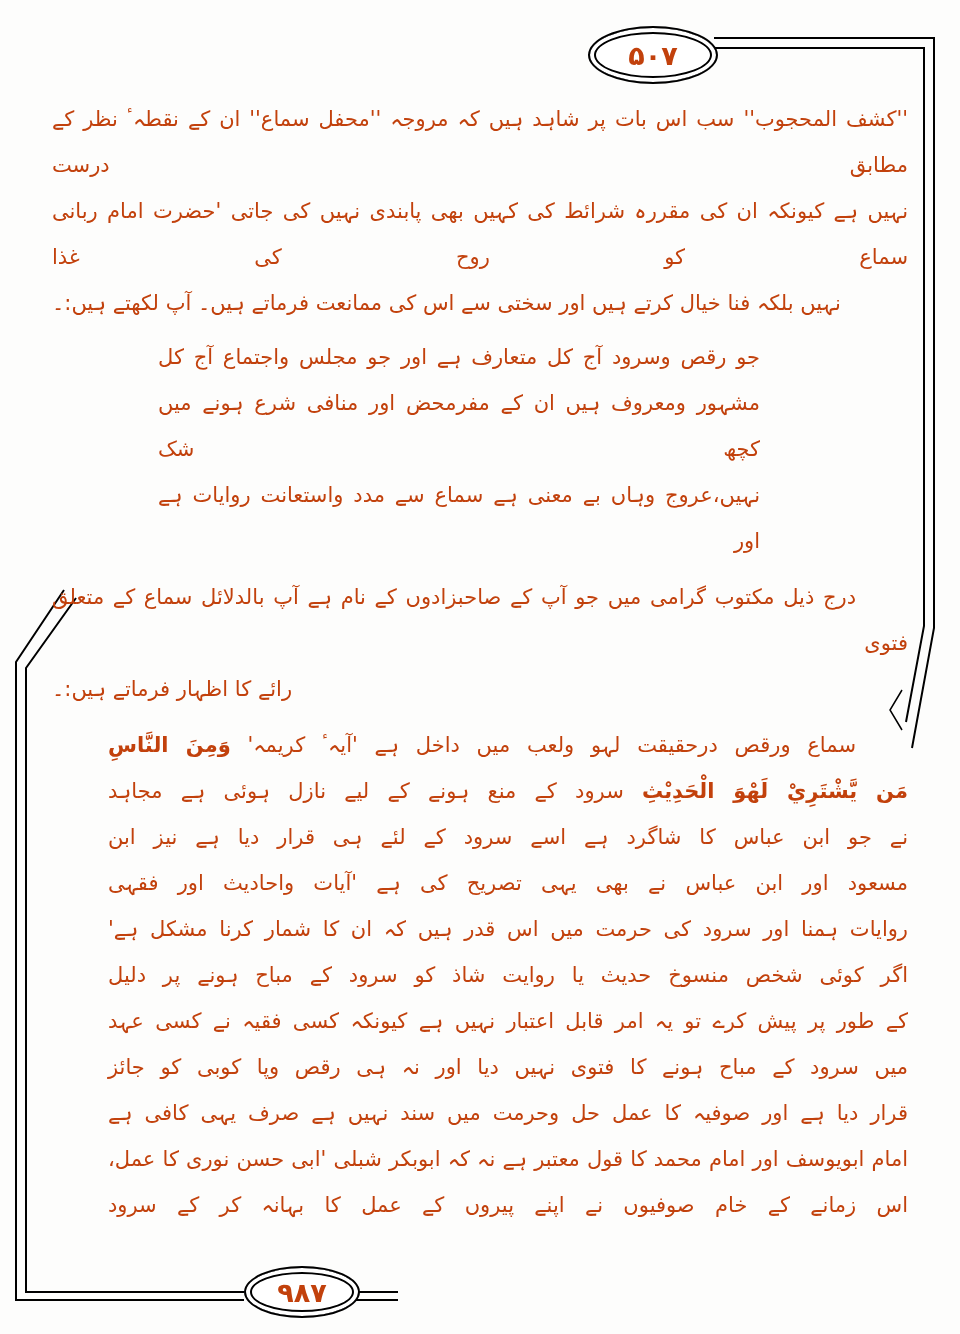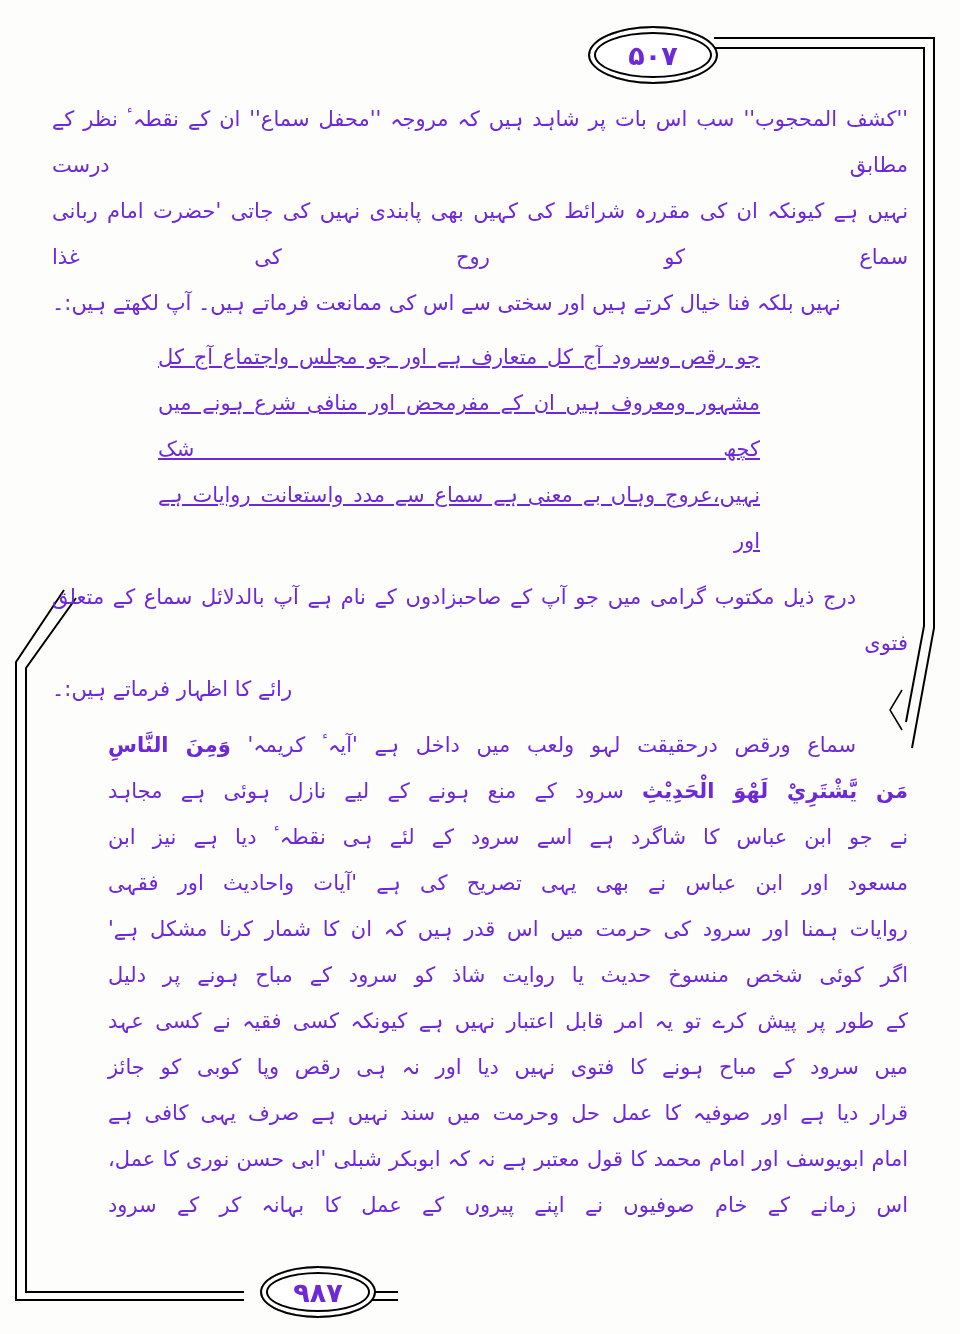--- a/index.html
+++ b/index.html
@@ -1,43 +1,43 @@
 <!DOCTYPE html>
 <html lang="ur"><head>
 <meta charset="utf-8">
 <style>
   html,body{margin:0;padding:0;background:#e8e8e8;}
   .page{
     position:relative;width:960px;height:1334px;margin:0 auto;
     background:#fdfdfc;overflow:hidden;
-    font-family:"DejaVu Sans",sans-serif;color:#6d28d9;
+    font-family:"DejaVu Sans",sans-serif;color:#c2410c;
   }
   .frame{position:absolute;left:0;top:0;width:960px;height:1334px;}
   .text{
     position:absolute;top:96px;right:52px;width:856px;
     direction:rtl;font-size:21px;line-height:46px;
   }
   .line{min-height:46px;}
   .j{text-align:justify;text-align-last:justify;}
   .start{text-align:left;}
   .center{text-align:center;text-align-last:center;}
   .indent{text-indent:52px;}
-  .q1{margin:8px 148px 8px 106px;text-decoration:underline;}
+  .q1{margin:8px 148px 8px 106px;}
   .p2{margin-top:10px;}
   .q2{margin-top:10px;margin-left:56px;}
   .arabic{font-weight:bold;margin-top:21px;}
   sup{font-size:13px;line-height:0;}
   .cartouche{
     position:absolute;display:flex;align-items:center;justify-content:center;
     background:#fff;border:2px solid #000;border-radius:50%;
     box-shadow:inset 0 0 0 4px #fff, inset 0 0 0 6px #000;
     font-weight:bold;font-size:27px;letter-spacing:2px;
   }
   .cartouche.top{left:588px;top:26px;width:126px;height:54px;}
-  .cartouche.bottom{left:260px;top:1266px;width:112px;height:48px;}
+  .cartouche.bottom{left:244px;top:1266px;width:112px;height:48px;}
 </style>
 </head>
 <body>
 
 <div class="page">
 
   <svg class="frame" viewBox="0 0 960 1334" fill="none" stroke="#000" stroke-width="2">
 
     <path d="M714 38 H934 V628 L912 748"></path>
     <path d="M714 48 H924 V626 L906 722"></path>
@@ -79,21 +79,21 @@
 
     <div class="quote q2">
       <div class="line j indent">
         <span>سماع ورقص درحقیقت لہو ولعب میں داخل ہے 'آیہٴ کریمہ'</span>
         <span class="arabic">وَمِنَ النَّاسِ</span>
       </div>
       <div class="line j">
         <span class="arabic">مَن يَّشْتَرِيْ لَهْوَ الْحَدِيْثِ</span>
         <span>سرود کے منع ہونے کے لیے نازل ہوئی ہے مجاہد</span>
       </div>
-      <div class="line j">نے جو ابن عباس کا شاگرد ہے اسے سرود کے لئے ہی نقطہٴ دیا ہے نیز ابن</div>
+      <div class="line j">نے جو ابن عباس کا شاگرد ہے اسے سرود کے لئے ہی قرار دیا ہے نیز ابن</div>
       <div class="line j">مسعود اور ابن عباس نے بھی یہی تصریح کی ہے 'آیات واحادیث اور فقہی</div>
       <div class="line j">روایات ہمنا اور سرود کی حرمت میں اس قدر ہیں کہ ان کا شمار کرنا مشکل ہے'</div>
       <div class="line j">اگر کوئی شخص منسوخ حدیث یا روایت شاذ کو سرود کے مباح ہونے پر دلیل</div>
       <div class="line j">کے طور پر پیش کرے تو یہ امر قابل اعتبار نہیں ہے کیونکہ کسی فقیہ نے کسی عہد</div>
       <div class="line j">میں سرود کے مباح ہونے کا فتوی نہیں دیا اور نہ ہی رقص وپا کوبی کو جائز</div>
       <div class="line j">قرار دیا ہے اور صوفیہ کا عمل حل وحرمت میں سند نہیں ہے صرف یہی کافی ہے</div>
       <div class="line j">امام ابویوسف اور امام محمد کا قول معتبر ہے نہ کہ ابوبکر شبلی 'ابی حسن نوری کا عمل،</div>
       <div class="line j">اس زمانے کے خام صوفیوں نے اپنے پیروں کے عمل کا بہانہ کر کے سرود</div>
 
     </div>

